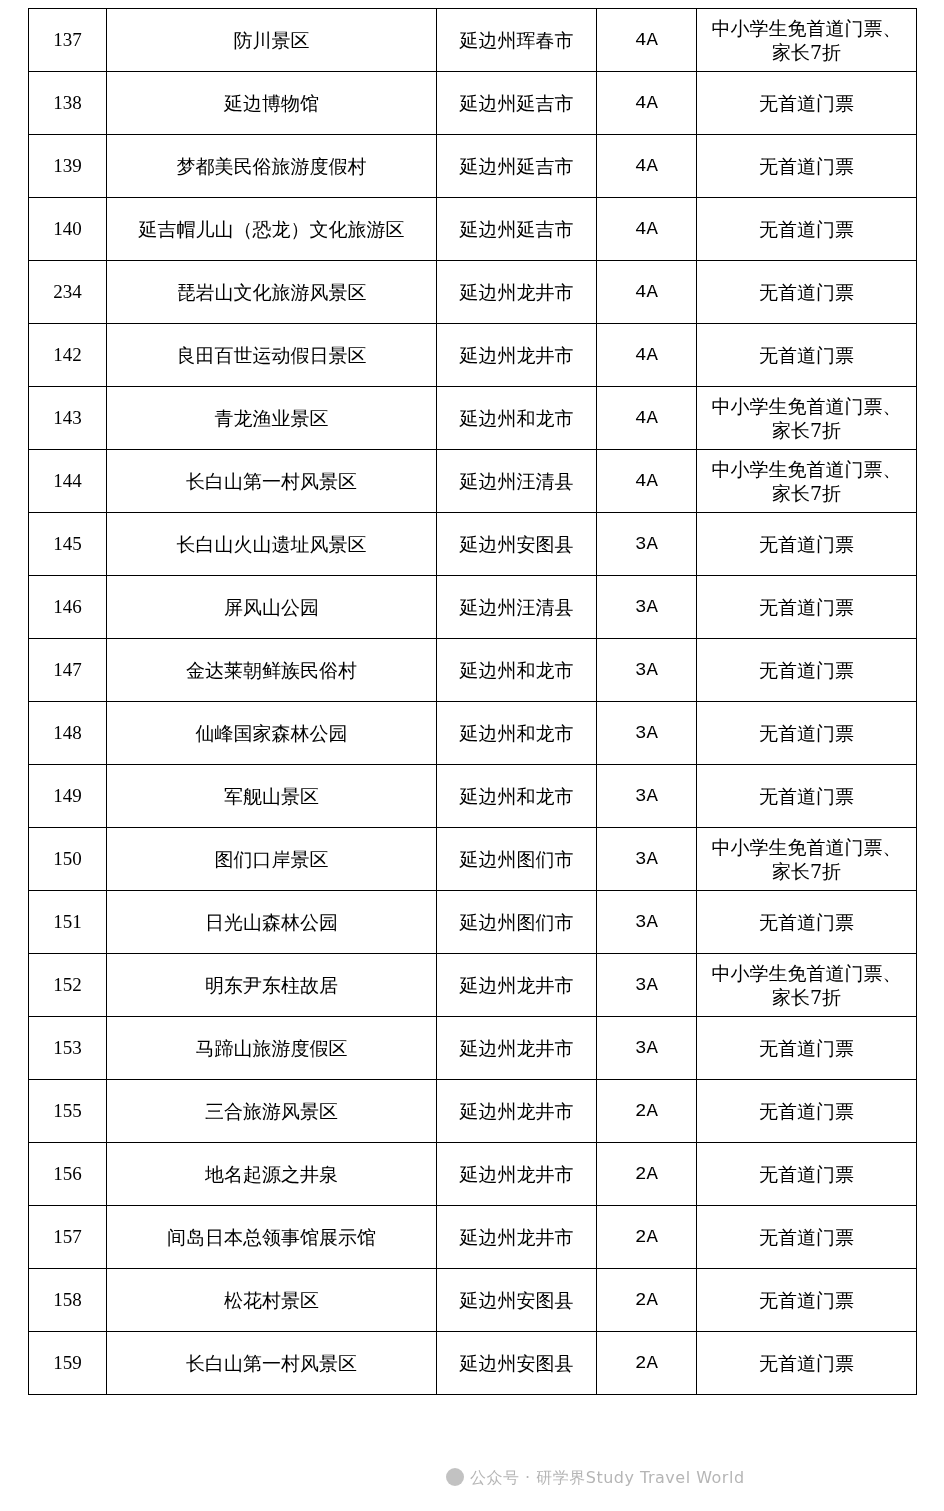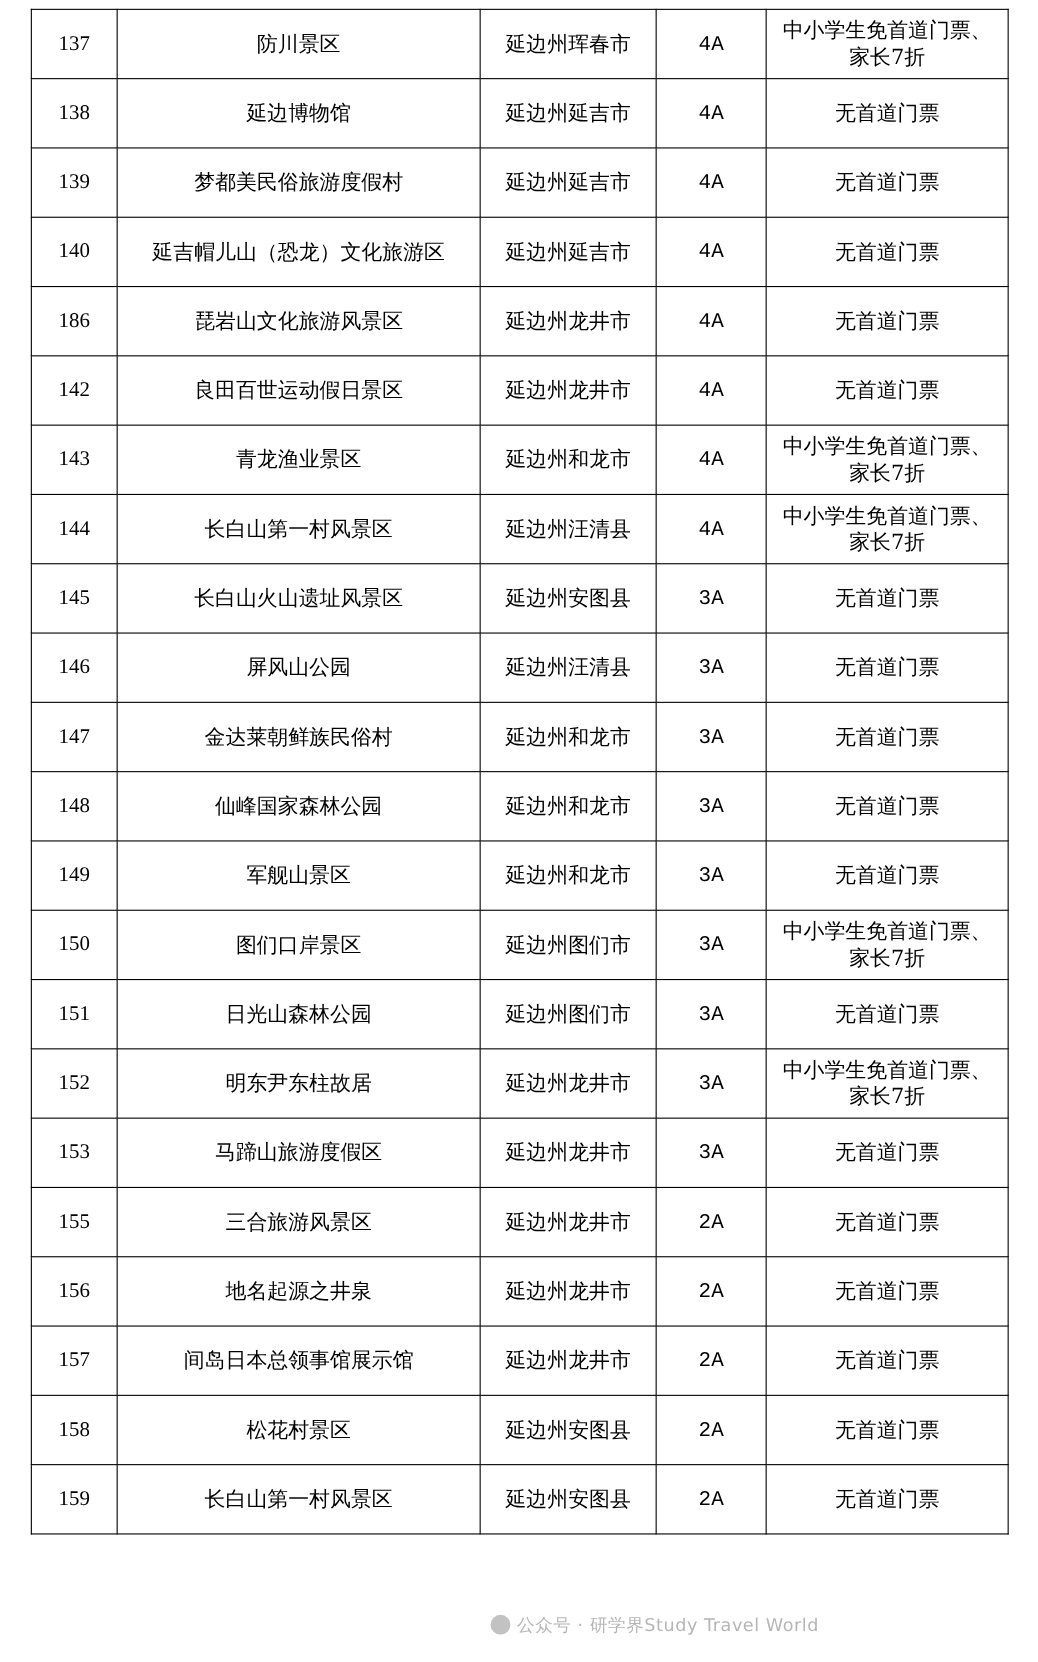--- a/index.html
+++ b/index.html
@@ -130,21 +130,21 @@
       <tr>
         <td class="idx">140</td>
         <td class="name">延吉帽儿山（恐龙）文化旅游区</td>
         <td class="city">延边州延吉市</td>
         <td class="level">4A</td>
         <td class="policy">
             <span class="cellwrap">无首道门票</span>
           </td>
       </tr>
       <tr>
-        <td class="idx">186</td>
+        <td class="idx">234</td>
         <td class="name">琵岩山文化旅游风景区</td>
         <td class="city">延边州龙井市</td>
         <td class="level">4A</td>
         <td class="policy">
             <span class="cellwrap">无首道门票</span>
           </td>
       </tr>
       <tr>
         <td class="idx">142</td>
         <td class="name">良田百世运动假日景区</td>

